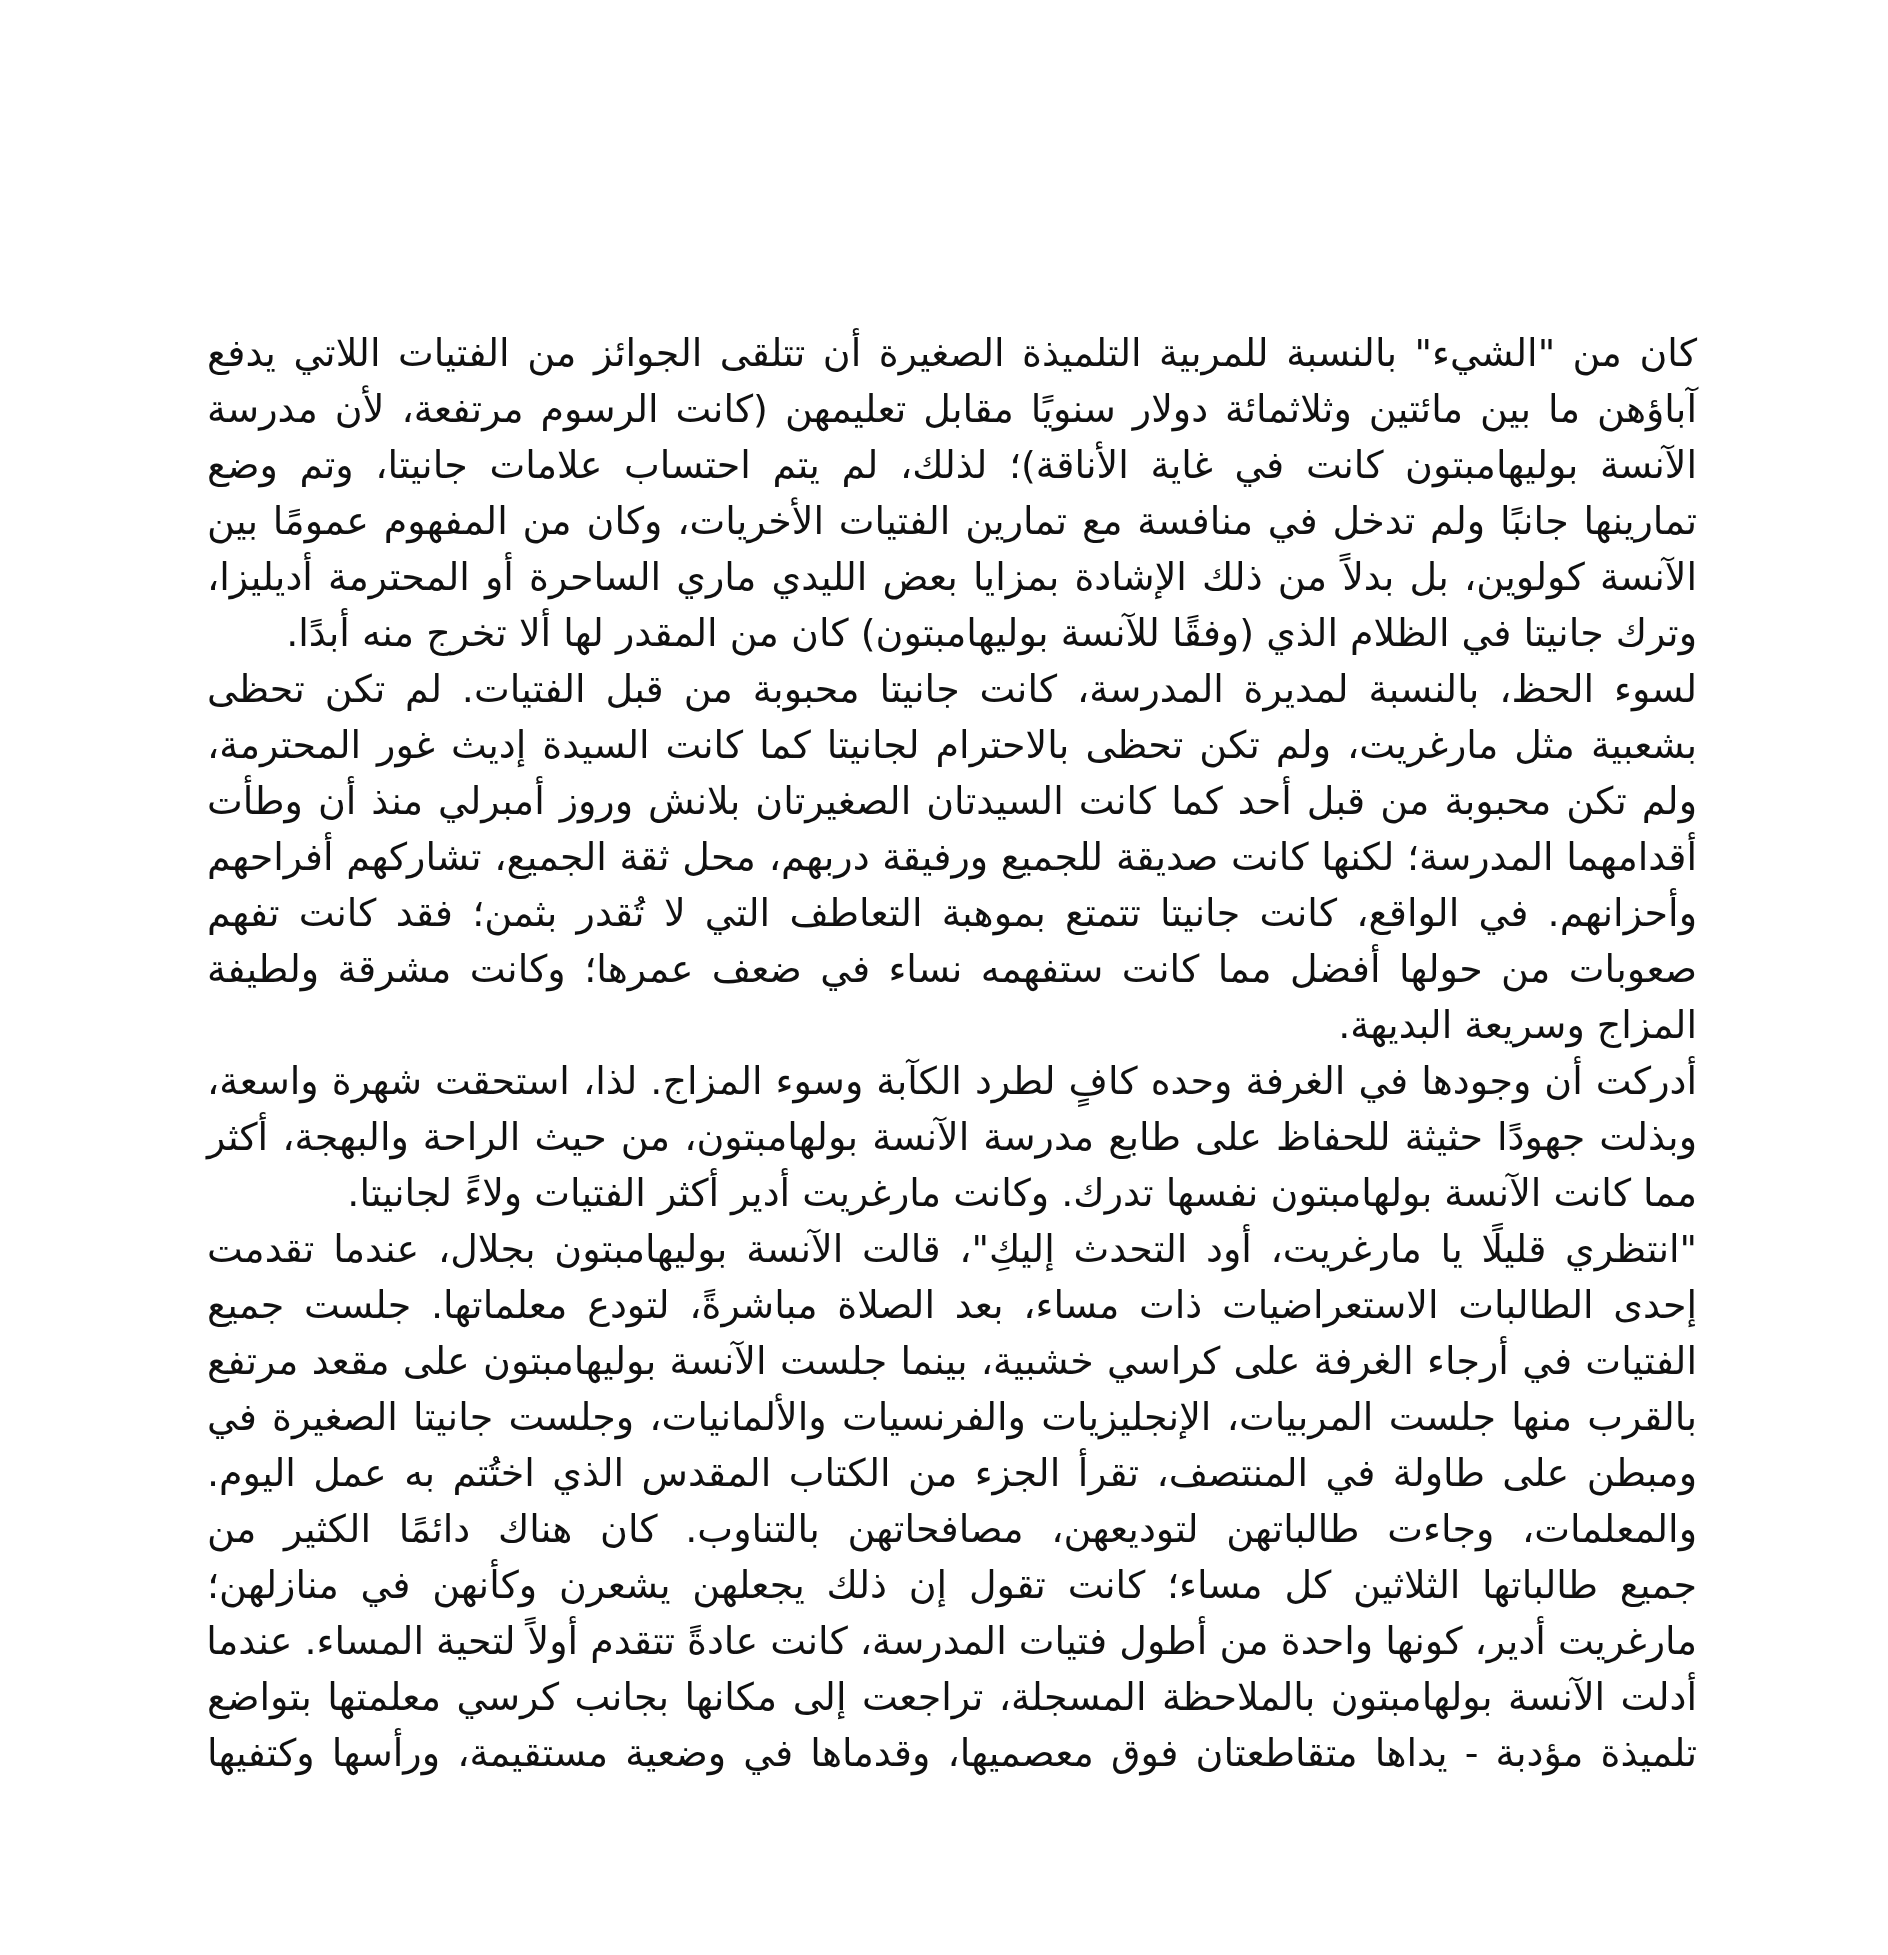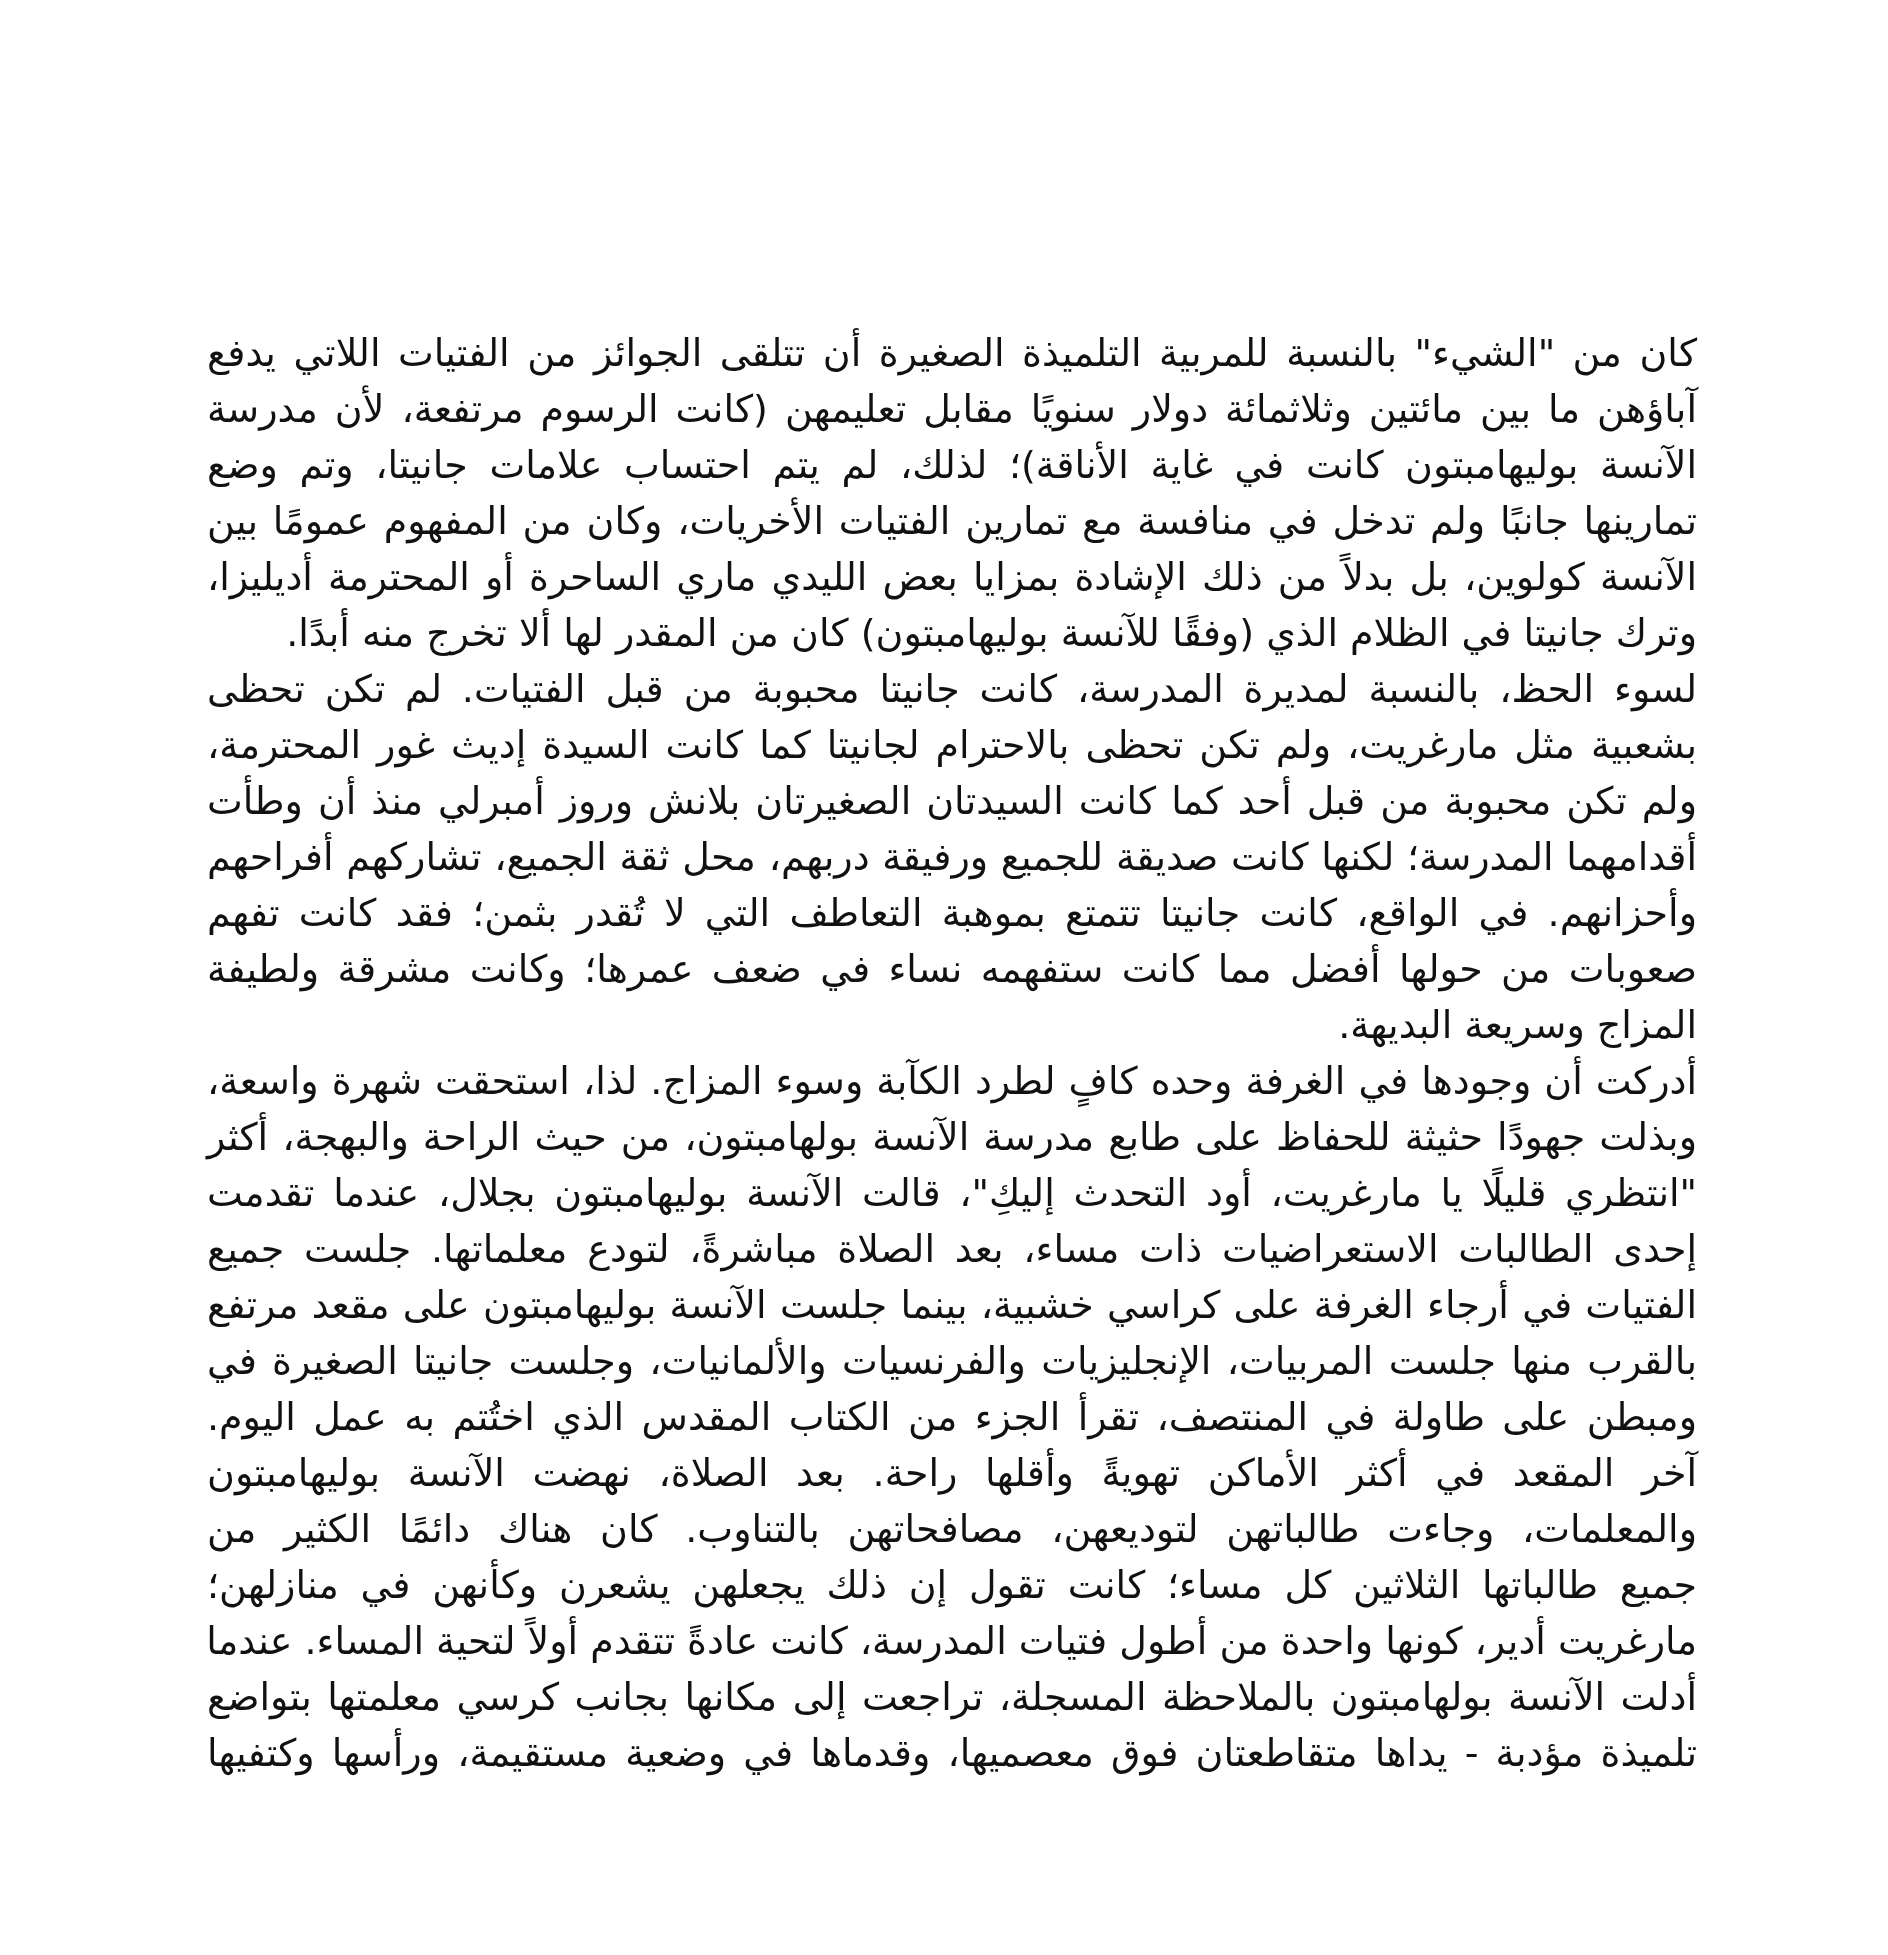--- a/index.html
+++ b/index.html
@@ -67,29 +67,29 @@
       <span class="line">ولم تكن محبوبة من قبل أحد كما كانت السيدتان الصغيرتان بلانش وروز أمبرلي منذ أن وطأت</span>
       <span class="line">أقدامهما المدرسة؛ لكنها كانت صديقة للجميع ورفيقة دربهم، محل ثقة الجميع، تشاركهم أفراحهم</span>
       <span class="line">وأحزانهم. في الواقع، كانت جانيتا تتمتع بموهبة التعاطف التي لا تُقدر بثمن؛ فقد كانت تفهم</span>
       <span class="line">صعوبات من حولها أفضل مما كانت ستفهمه نساء في ضعف عمرها؛ وكانت مشرقة ولطيفة</span>
       <span class="line last">المزاج وسريعة البديهة.</span>
     </p>
 
     <p class="paragraph">
       <span class="line">أدركت أن وجودها في الغرفة وحده كافٍ لطرد الكآبة وسوء المزاج. لذا، استحقت شهرة واسعة،</span>
       <span class="line">وبذلت جهودًا حثيثة للحفاظ على طابع مدرسة الآنسة بولهامبتون، من حيث الراحة والبهجة، أكثر</span>
+      <span class="line last">مما كانت الآنسة بولهامبتون نفسها تدرك. وكانت مارغريت أدير أكثر الفتيات ولاءً لجانيتا.</span>
     </p>
 
     <p class="paragraph">
       <span class="line">"انتظري قليلًا يا مارغريت، أود التحدث إليكِ"، قالت الآنسة بوليهامبتون بجلال، عندما تقدمت</span>
       <span class="line">إحدى الطالبات الاستعراضيات ذات مساء، بعد الصلاة مباشرةً، لتودع معلماتها. جلست جميع</span>
       <span class="line">الفتيات في أرجاء الغرفة على كراسي خشبية، بينما جلست الآنسة بوليهامبتون على مقعد مرتفع</span>
       <span class="line">بالقرب منها جلست المربيات، الإنجليزيات والفرنسيات والألمانيات، وجلست جانيتا الصغيرة في</span>
       <span class="line">ومبطن على طاولة في المنتصف، تقرأ الجزء من الكتاب المقدس الذي اختُتم به عمل اليوم.</span>
-      <span class="line">آخر المقعد في أكثر الأماكن تهويةً وأقلها راحة. بعد الصلاة، نهضت الآنسة بوليهامبتون</span>
       <span class="line">والمعلمات، وجاءت طالباتهن لتوديعهن، مصافحاتهن بالتناوب. كان هناك دائمًا الكثير من</span>
       <span class="line">جميع طالباتها الثلاثين كل مساء؛ كانت تقول إن ذلك يجعلهن يشعرن وكأنهن في منازلهن؛</span>
     </p>
 
     <p class="paragraph">
       <span class="line">مارغريت أدير، كونها واحدة من أطول فتيات المدرسة، كانت عادةً تتقدم أولاً لتحية المساء. عندما</span>
       <span class="line">أدلت الآنسة بولهامبتون بالملاحظة المسجلة، تراجعت إلى مكانها بجانب كرسي معلمتها بتواضع</span>
       <span class="line">تلميذة مؤدبة - يداها متقاطعتان فوق معصميها، وقدماها في وضعية مستقيمة، ورأسها وكتفيها</span>
 
     </p>

